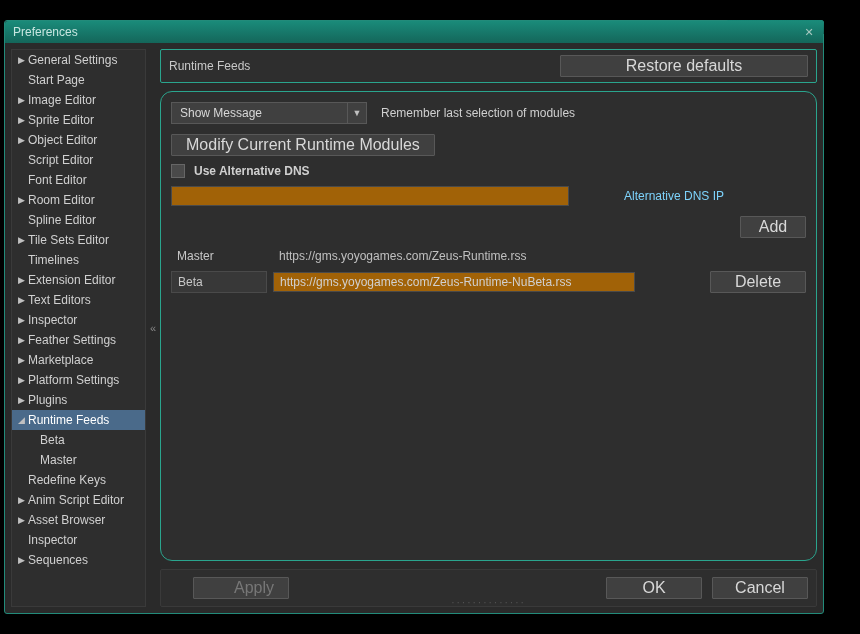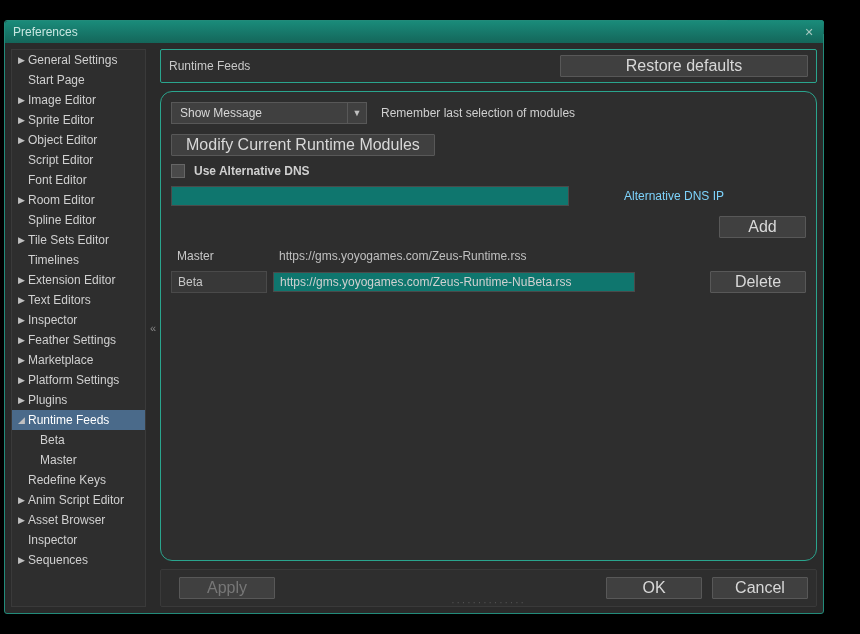--- a/index.html
+++ b/index.html
@@ -146,21 +146,21 @@
   .checkbox {
     width: 14px; height: 14px;
     background: #4a4a4a;
     border: 1px solid #666;
     display:inline-block;
     cursor:pointer;
   }
 
   .textfield {
     height: 20px;
-    background: #0f766e;
+    background: #a16207;
     border: 1px solid #4a4a4a;
     padding: 0 6px;
     color: #d0d0d0;
     font-family: inherit;
     font-size: 12px;
   }
 
   .feed-row { display:flex; align-items:center; gap: 6px; height: 24px; }
   .feed-name {
     width: 96px;
@@ -180,21 +180,21 @@
     border: 1px solid #3a3a3a;
     background: #2e2e2e;
     padding: 6px 8px;
     height: 38px;
     border-radius: 2px;
     margin-top:auto;
     position: relative;
   }
   .footer .spacer { flex:1; }
   .footer .btn { width: 96px; }
-  .footer .btn.apply { margin-left: 10px; }
+  .footer .btn.apply { margin-left: 24px; justify-content: flex-end; }
   .resize-grip {
     position:absolute;
     bottom:-2px; left:50%; transform:translateX(-50%);
     color:#555; font-size:10px; letter-spacing:2px;
     user-select:none;
   }
 
 </style>
 </head>
 <body>
@@ -348,21 +348,21 @@
           <span class="checkbox"></span>
           <span>Use Alternative DNS</span>
         </div>
 
         <div class="row" style="gap:14px; margin-top:-2px;">
           <input class="textfield" style="width: 398px;" value="">
           <span style="color:#7dd3fc;margin-left:41px;">Alternative DNS IP</span>
         </div>
 
         <div class="row" style="justify-content:flex-end;">
-          <div class="btn" style="width:87px;">
+          <div class="btn" style="width:66px;">
             <span>Add</span>
           </div>
         </div>
 
         <div id="feeds" style="display:flex; flex-direction:column; gap:2px; margin-top:-4px;">
             <div class="feed-row">
               <div class="feed-name">Master</div>
               <div class="feed-url-static">https://gms.yoyogames.com/Zeus-Runtime.rss</div>
             </div>
             <div class="feed-row">

